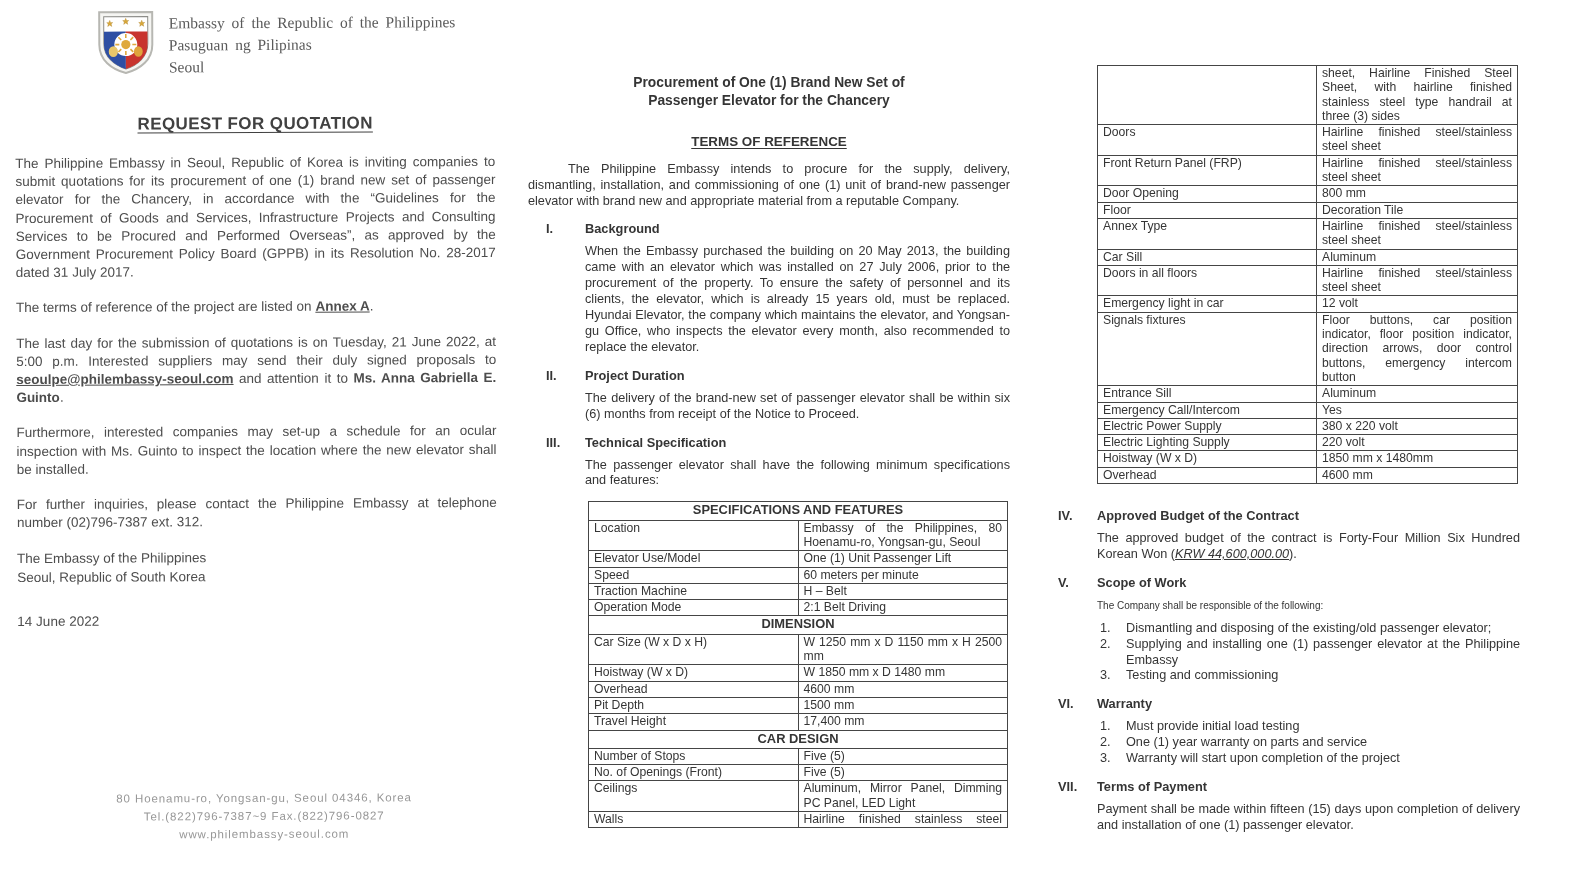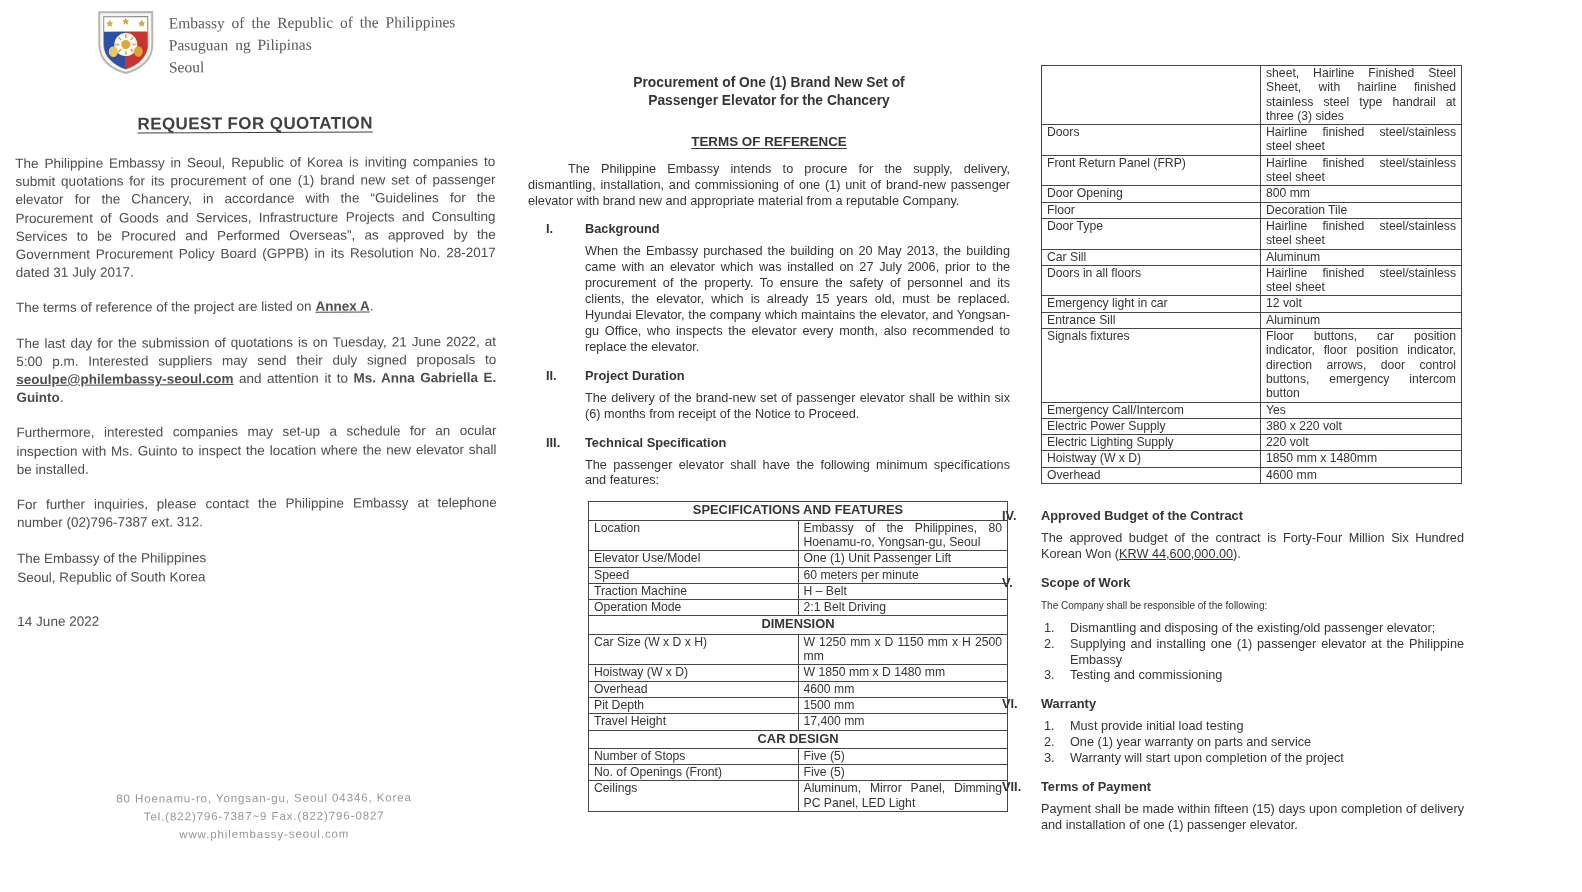--- a/index.html
+++ b/index.html
@@ -40,26 +40,26 @@
                 line-height:14.3px;vertical-align:top;}
   .doc-table td.hdr{text-align:center;font-weight:bold;font-size:12.9px;padding:1px 2px 2px;}
   .doc-table td.val{text-align:justify;}
   .doc-table td.stretch{text-align-last:justify;}
   .mid-table{width:420px;margin:12px 0 0 60px;}
   .mid-table td.lbl{width:205px;}
   .right-table{width:421px;margin:65px 0 0 39px;}
   .right-table td.lbl{width:208px;}
 
   
-  .right{left:1002px;width:462px;color:#353535;}
+  .right{left:1058px;width:462px;color:#353535;}
   .rsec{display:flex;margin:12px 0 0 0;font-weight:bold;font-size:12.8px;line-height:16px;}
   .rsec .sec-num{width:39px;}
   .rsec-body{margin:7px 0 0 39px;font-size:12.7px;line-height:15.9px;text-align:justify;}
   .rsec-first{margin-top:24px;}
-  .krw{text-decoration:underline;}
+  .krw{font-style:italic;text-decoration:underline;}
   .li{display:flex;margin:0 0 0 42px;font-size:12.7px;line-height:15.9px;}
   .li-num{width:26px;flex:none;}
   .li-text{flex:1;text-align:justify;}
   .lead{margin:7px 0 7px 39px;font-size:10px;line-height:15.9px;}
 </style>
 </head>
 <body>
 
 <div class="canvas">
 
@@ -213,20 +213,24 @@
             <td class="val">Five (5)</td>
           </tr>
           <tr>
             <td class="lbl">No. of Openings (Front)</td>
             <td class="val">Five (5)</td>
           </tr>
           <tr>
             <td class="lbl">Ceilings</td>
             <td class="val">Aluminum, Mirror Panel, Dimming PC Panel, LED Light</td>
           </tr>
+          <tr>
+            <td class="lbl">Walls</td>
+            <td class="val stretch">Hairline finished stainless steel</td>
+          </tr>
         </tbody>
     </table>
   </section>
 
   <section class="page right">
     <table class="doc-table right-table">
       <tbody>
           <tr>
             <td class="lbl"></td>
             <td class="val">sheet, Hairline Finished Steel Sheet, with hairline finished stainless steel type handrail at three (3) sides</td>
@@ -241,42 +245,42 @@
           </tr>
           <tr>
             <td class="lbl">Door Opening</td>
             <td class="val">800 mm</td>
           </tr>
           <tr>
             <td class="lbl">Floor</td>
             <td class="val">Decoration Tile</td>
           </tr>
           <tr>
-            <td class="lbl">Door Type</td>
+            <td class="lbl">Annex Type</td>
             <td class="val">Hairline finished steel/stainless steel sheet</td>
           </tr>
           <tr>
             <td class="lbl">Car Sill</td>
             <td class="val">Aluminum</td>
           </tr>
           <tr>
             <td class="lbl">Doors in all floors</td>
             <td class="val">Hairline finished steel/stainless steel sheet</td>
           </tr>
           <tr>
             <td class="lbl">Emergency light in car</td>
             <td class="val">12 volt</td>
           </tr>
           <tr>
+            <td class="lbl">Signals fixtures</td>
+            <td class="val">Floor buttons, car position indicator, floor position indicator, direction arrows, door control buttons, emergency intercom button</td>
+          </tr>
+          <tr>
             <td class="lbl">Entrance Sill</td>
             <td class="val">Aluminum</td>
-          </tr>
-          <tr>
-            <td class="lbl">Signals fixtures</td>
-            <td class="val">Floor buttons, car position indicator, floor position indicator, direction arrows, door control buttons, emergency intercom button</td>
           </tr>
           <tr>
             <td class="lbl">Emergency Call/Intercom</td>
             <td class="val">Yes</td>
           </tr>
           <tr>
             <td class="lbl">Electric Power Supply</td>
             <td class="val">380 x 220 volt</td>
           </tr>
           <tr>

